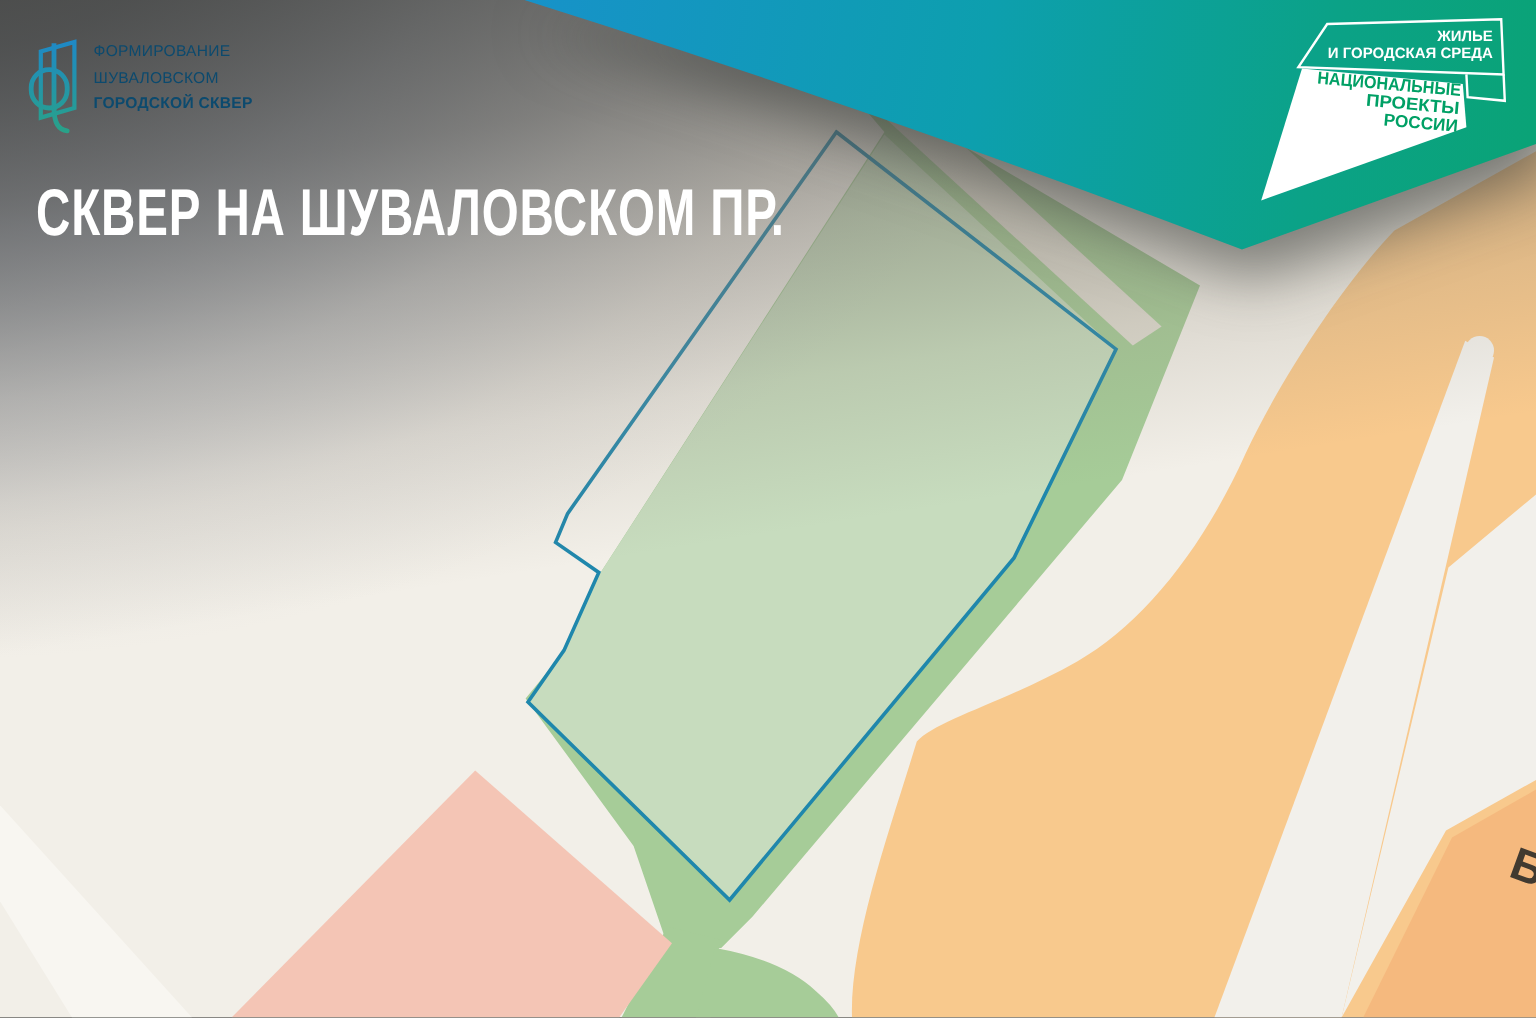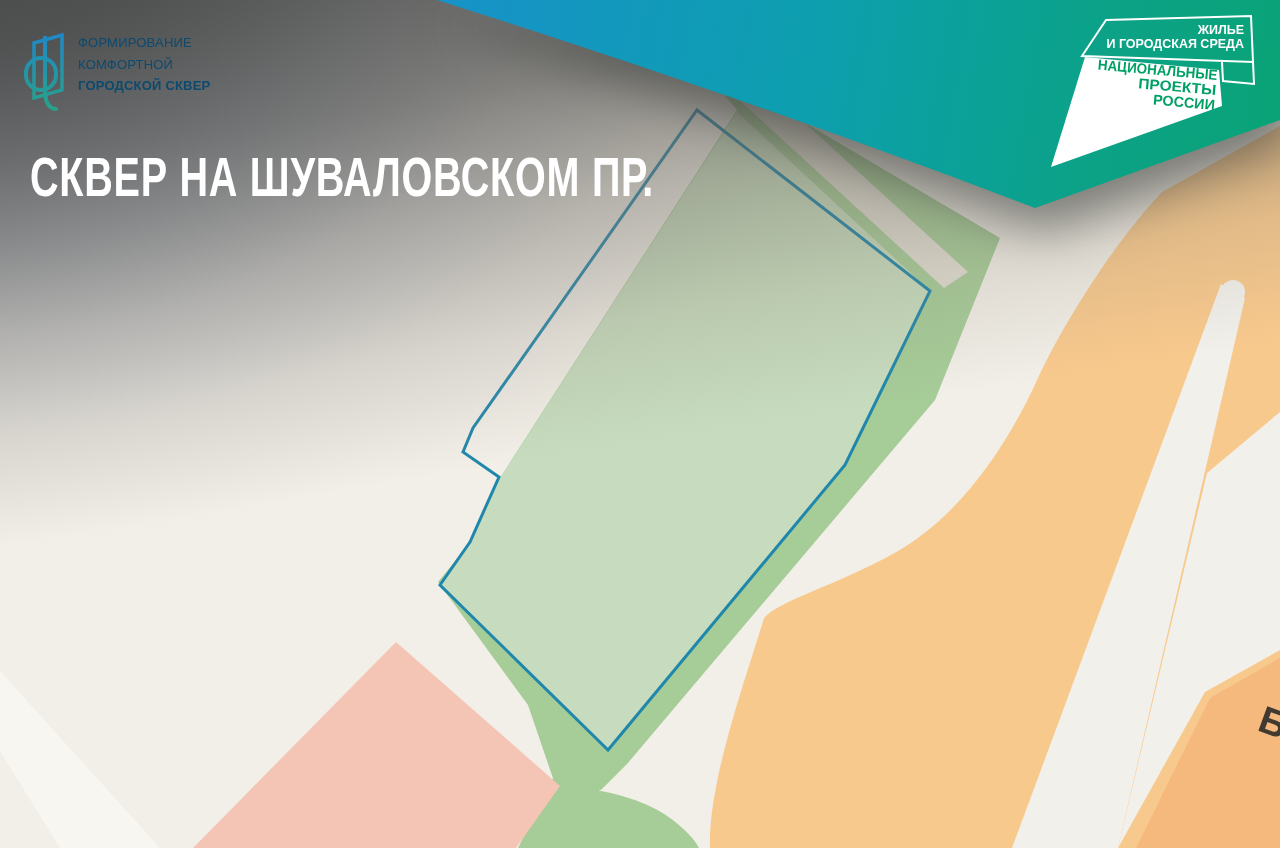--- a/index.html
+++ b/index.html
@@ -118,21 +118,21 @@
           <stop offset="1" stop-color="#29a385"></stop>
         </linearGradient>
       </defs>
       <path d="M14,11 L42,3 L42,58 L14,66 Z" fill="none" stroke="url(#fkgsGrad)" stroke-width="3.5"></path>
       <path d="M25,4 L25,60" fill="none" stroke="url(#fkgsGrad)" stroke-width="4"></path>
       <rect x="6" y="26" width="30" height="32" rx="15" fill="none" stroke="url(#fkgsGrad)" stroke-width="4"></rect>
       <path d="M25,58 Q25,76 36,77" fill="none" stroke="url(#fkgsGrad)" stroke-width="4" stroke-linecap="round"></path>
     </svg>
     <div class="fkgs-text">
       <div>ФОРМИРОВАНИЕ</div>
-      <div>КОМФОРТНОЙ</div>
+      <div>ШУВАЛОВСКОМ</div>
       <div class="b">ГОРОДСКОЙ СКВЕР</div>
     </div>
   </div>
 
   <svg id="np-svg" width="250" height="210" viewBox="0 0 250 210">
 
     <polygon points="76,20 221,16 223,62 52,56" fill="none" stroke="#ffffff" stroke-width="2"></polygon>
     <path d="M223,62 L224,84 L193,81 L192,62" fill="none" stroke="#ffffff" stroke-width="2"></path>
 
     <text x="214" y="34" text-anchor="end" font-size="12.5" font-weight="bold" fill="#ffffff">ЖИЛЬЕ</text>

